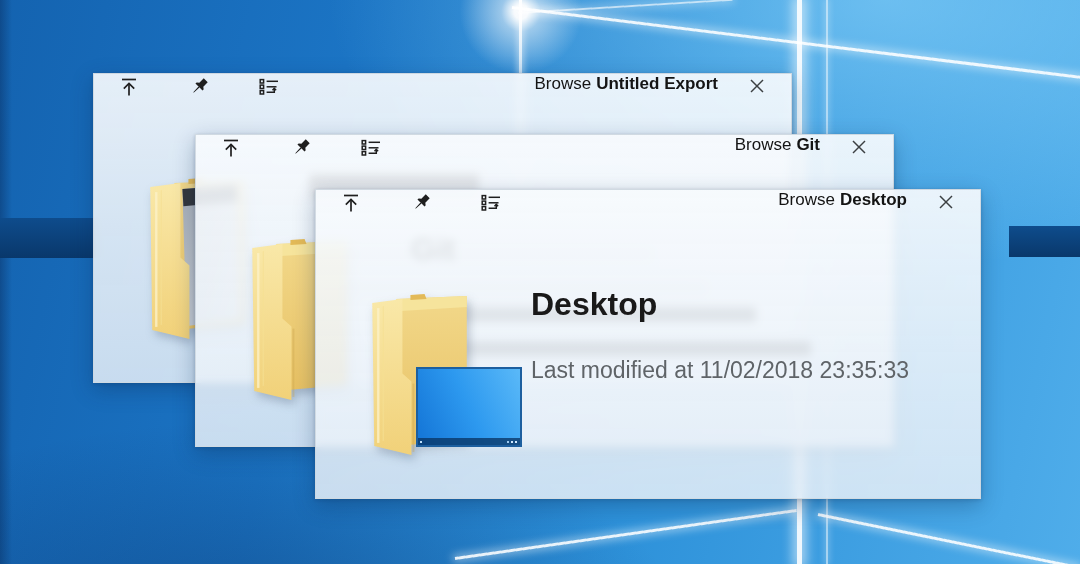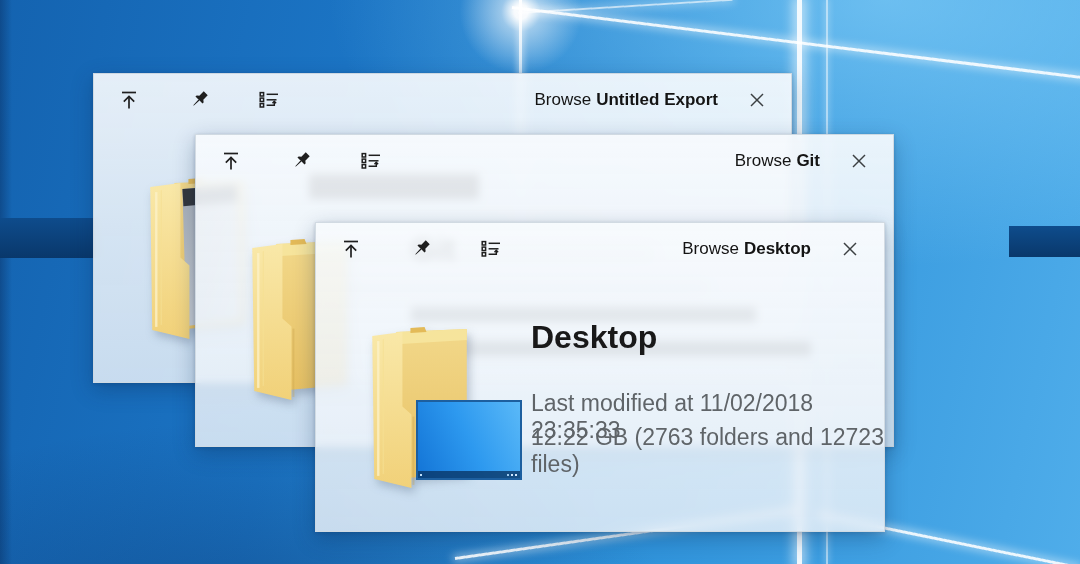--- a/index.html
+++ b/index.html
@@ -37,24 +37,24 @@
 
   
   .window { position:absolute;
     background:linear-gradient(180deg, rgba(247,250,253,.92) 0%, rgba(238,244,250,.88) 55%, rgba(229,238,247,.86) 100%);
     border:1px solid rgba(205,214,222,.85);
     box-shadow:0 7px 20px rgba(10,40,80,.30), 0 1px 4px rgba(10,40,80,.20);
     backdrop-filter:blur(4px);
   }
   .win1 { left:93px;  top:73px;  width:699px; height:310px; z-index:10; }
   .win2 { left:195px; top:134px; width:699px; height:313px; z-index:11; }
-  .win3 { left:315px; top:222px; width:570px; height:310px; z-index:12; }
+  .win3 { left:315px; top:189px; width:666px; height:310px; z-index:12; }
 
   .toolbar { position:absolute; top:0; left:0; right:0; height:52px;
-    display:flex; align-items:center; padding:0 22px; }
+    display:flex; padding:0 22px; }
   .tool-btn { width:26px; height:26px; border:none; background:transparent; padding:0;
     display:flex; align-items:center; justify-content:center; cursor:pointer; }
   .tool-btn + .tool-btn { margin-left:44px; }
   .icon-stroke { stroke:#1f1f1f; stroke-width:1.7; fill:none; }
   .win-title { margin-left:auto; font-size:17px; color:#141414; white-space:nowrap; }
   .t-name { font-weight:700; margin-left:5px; }
   .close-btn { margin-left:27px; width:24px; height:24px; border:none; background:transparent;
     padding:0; display:flex; align-items:center; justify-content:center; cursor:pointer; }
 
   
@@ -266,14 +266,13 @@
     <line x1="12" y1="21" x2="12" y2="155" stroke="#fcf2c8" stroke-width="2.4" opacity=".8"></line>
     <line x1="17" y1="19" x2="17" y2="153" stroke="#f6e093" stroke-width="1.4" opacity=".6"></line>
   </svg>
   <div class="monitor">
     <div class="taskbar"></div>
     <div class="startdot"></div>
     <div class="dots"></div>
   </div>
   <div class="content-title">Desktop</div>
   <div class="meta meta-1">Last modified at 11/02/2018 23:35:33</div>
-  <div class="meta meta-2">12.22 GB (2763 folders and 12723 files)</div>
 </div>
 
 </body></html>

